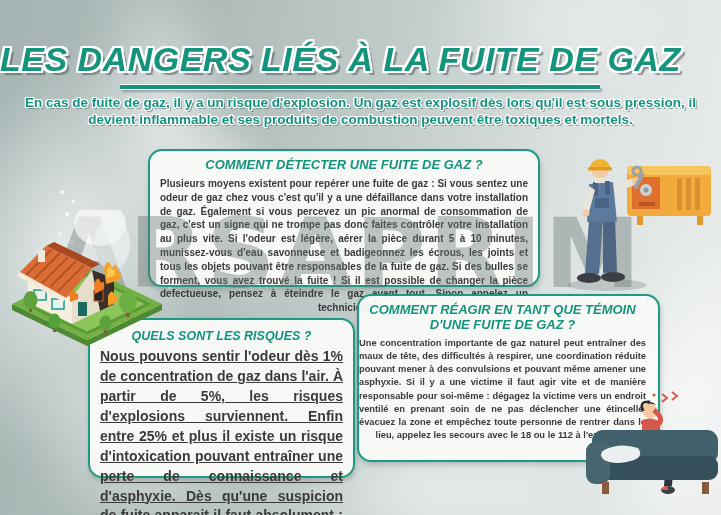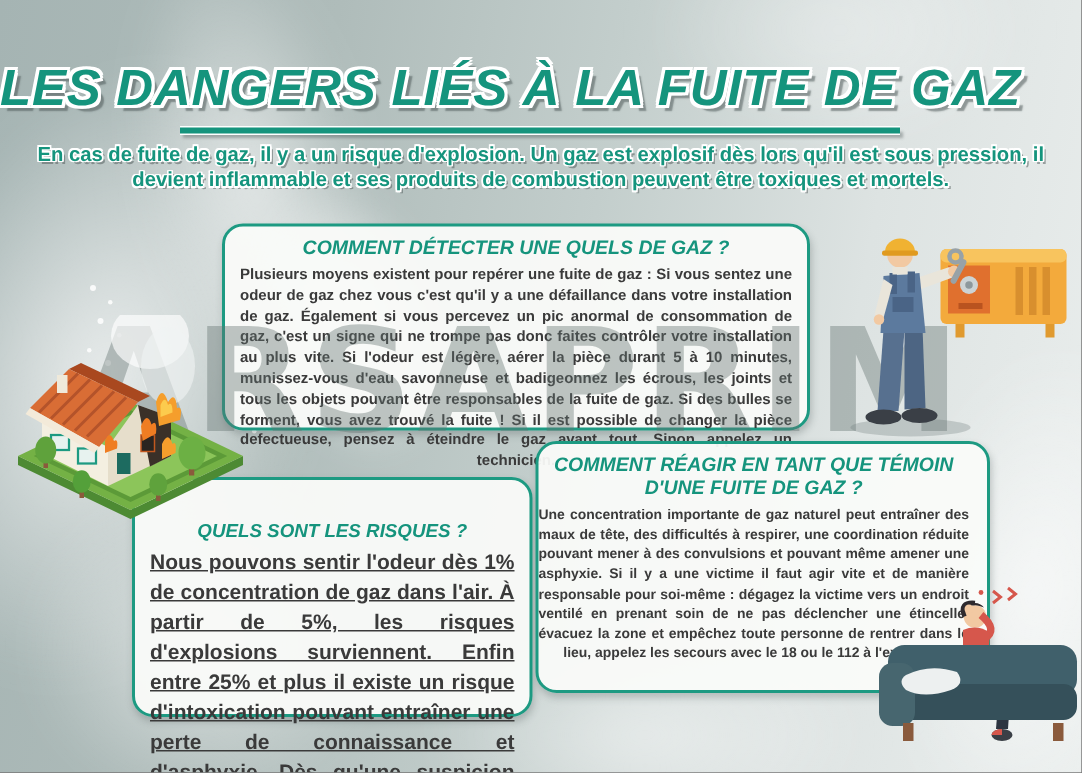--- a/index.html
+++ b/index.html
@@ -52,21 +52,21 @@
     margin:0 0 4px;text-align:center;
     font-size:13px;font-weight:bold;font-style:italic;color:#15947d;line-height:1.15;
   }
   .card p{
     margin:0;color:#3a3a3a;font-weight:bold;
     text-align:justify;text-align-last:center;
   }
   .card-detect{left:148px;top:149px;width:392px;height:138px;}
   .card-detect p{font-size:10px;line-height:1.38;}
   .card-risks{left:88px;top:318px;width:267px;height:160px;}
-  .card-risks h2{font-size:12.5px;margin-top:20px;}
+  .card-risks h2{font-size:12.5px;margin-top:2px;}
   .card-risks p{font-size:14px;line-height:1.42;text-decoration:underline;}
   .card-react{left:357px;top:294px;width:303px;height:168px;padding-left:0;padding-right:12px;}
   .card-react h2{font-size:13px;}
   .card-react p{font-size:9.3px;line-height:1.42;}
   
   .watermark{
     position:absolute;left:52px;top:206px;z-index:20;margin:0;
     font-family:"DejaVu Sans",sans-serif;font-size:96px;font-weight:bold;line-height:1;
     letter-spacing:3px;color:rgba(100,114,113,.40);
     transform:scaleY(1.0);pointer-events:none;white-space:nowrap;
@@ -96,21 +96,21 @@
   <div class="bubble" style="left:58px;top:232px;width:3px;height:3px"></div>
   <div class="bubble" style="left:70px;top:240px;width:4px;height:4px"></div>
   <div class="bubble" style="left:160px;top:268px;width:4px;height:4px"></div>
   <div class="bubble" style="left:168px;top:286px;width:3px;height:3px"></div>
 
   <h1 class="title">LES DANGERS LIÉS À LA FUITE DE GAZ</h1>
   <div class="divider"></div>
   <p class="subtitle">En cas de fuite de gaz, il y a un risque d'explosion. Un gaz est explosif dès lors qu'il est sous pression, il devient inflammable et ses produits de combustion peuvent être toxiques et mortels.</p>
 
   <section class="card card-detect">
-    <h2>COMMENT DÉTECTER UNE QUELS DE GAZ ?</h2>
+    <h2>COMMENT DÉTECTER UNE FUITE DE GAZ ?</h2>
     <p>Plusieurs moyens existent pour repérer une fuite de gaz : Si vous sentez une odeur de gaz chez vous c'est qu'il y a une défaillance dans votre installation de gaz. Également si vous percevez un pic anormal de consommation de gaz, c'est un signe qui ne trompe pas donc faites contrôler votre installation au plus vite. Si l'odeur est légère, aérer la pièce durant 5 à 10 minutes, munissez-vous d'eau savonneuse et badigeonnez les écrous, les joints et tous les objets pouvant être responsables de la fuite de gaz. Si des bulles se forment, vous avez trouvé la fuite ! Si il est possible de changer la pièce defectueuse, pensez à éteindre le gaz avant tout. Sinon appelez un technicien.</p>
   </section>
 
   <section class="card card-risks">
     <h2>QUELS SONT LES RISQUES ?</h2>
     <p>Nous pouvons sentir l'odeur dès 1% de concentration de gaz dans l'air. À partir de 5%, les risques d'explosions surviennent. Enfin entre 25% et plus il existe un risque d'intoxication pouvant entraîner une perte de connaissance et d'asphyxie. Dès qu'une suspicion de fuite apparait il faut absolument : ne pas toucher les appareils électriques, ni les objets pouvant produire des flammes/étincelles; ne pas fumer/vapoter; aérer les lieux; couper le gaz; évacuer les lieux; appeler les secours une fois dans une zone non dangereuse.</p>
   </section>
 
   <section class="card card-react">
     <h2>COMMENT RÉAGIR EN TANT QUE TÉMOIN D'UNE FUITE DE GAZ ?</h2>

